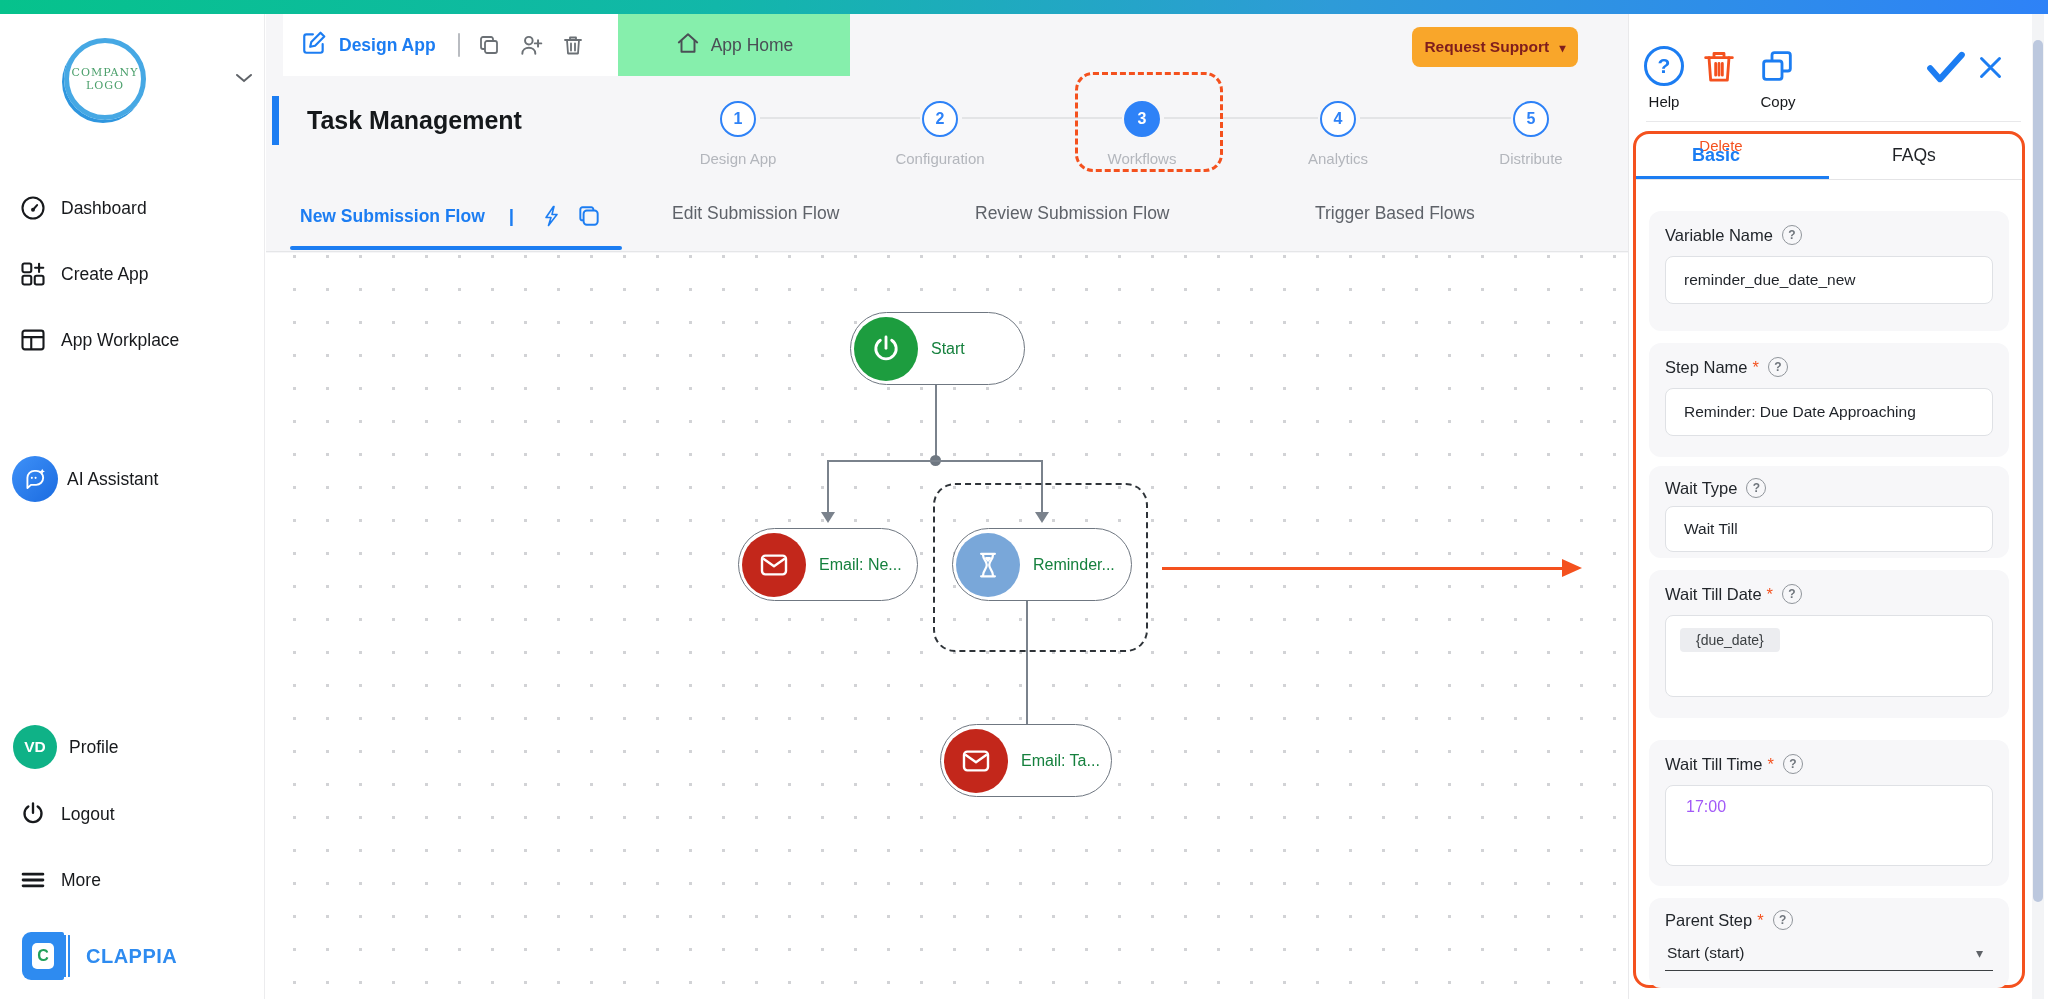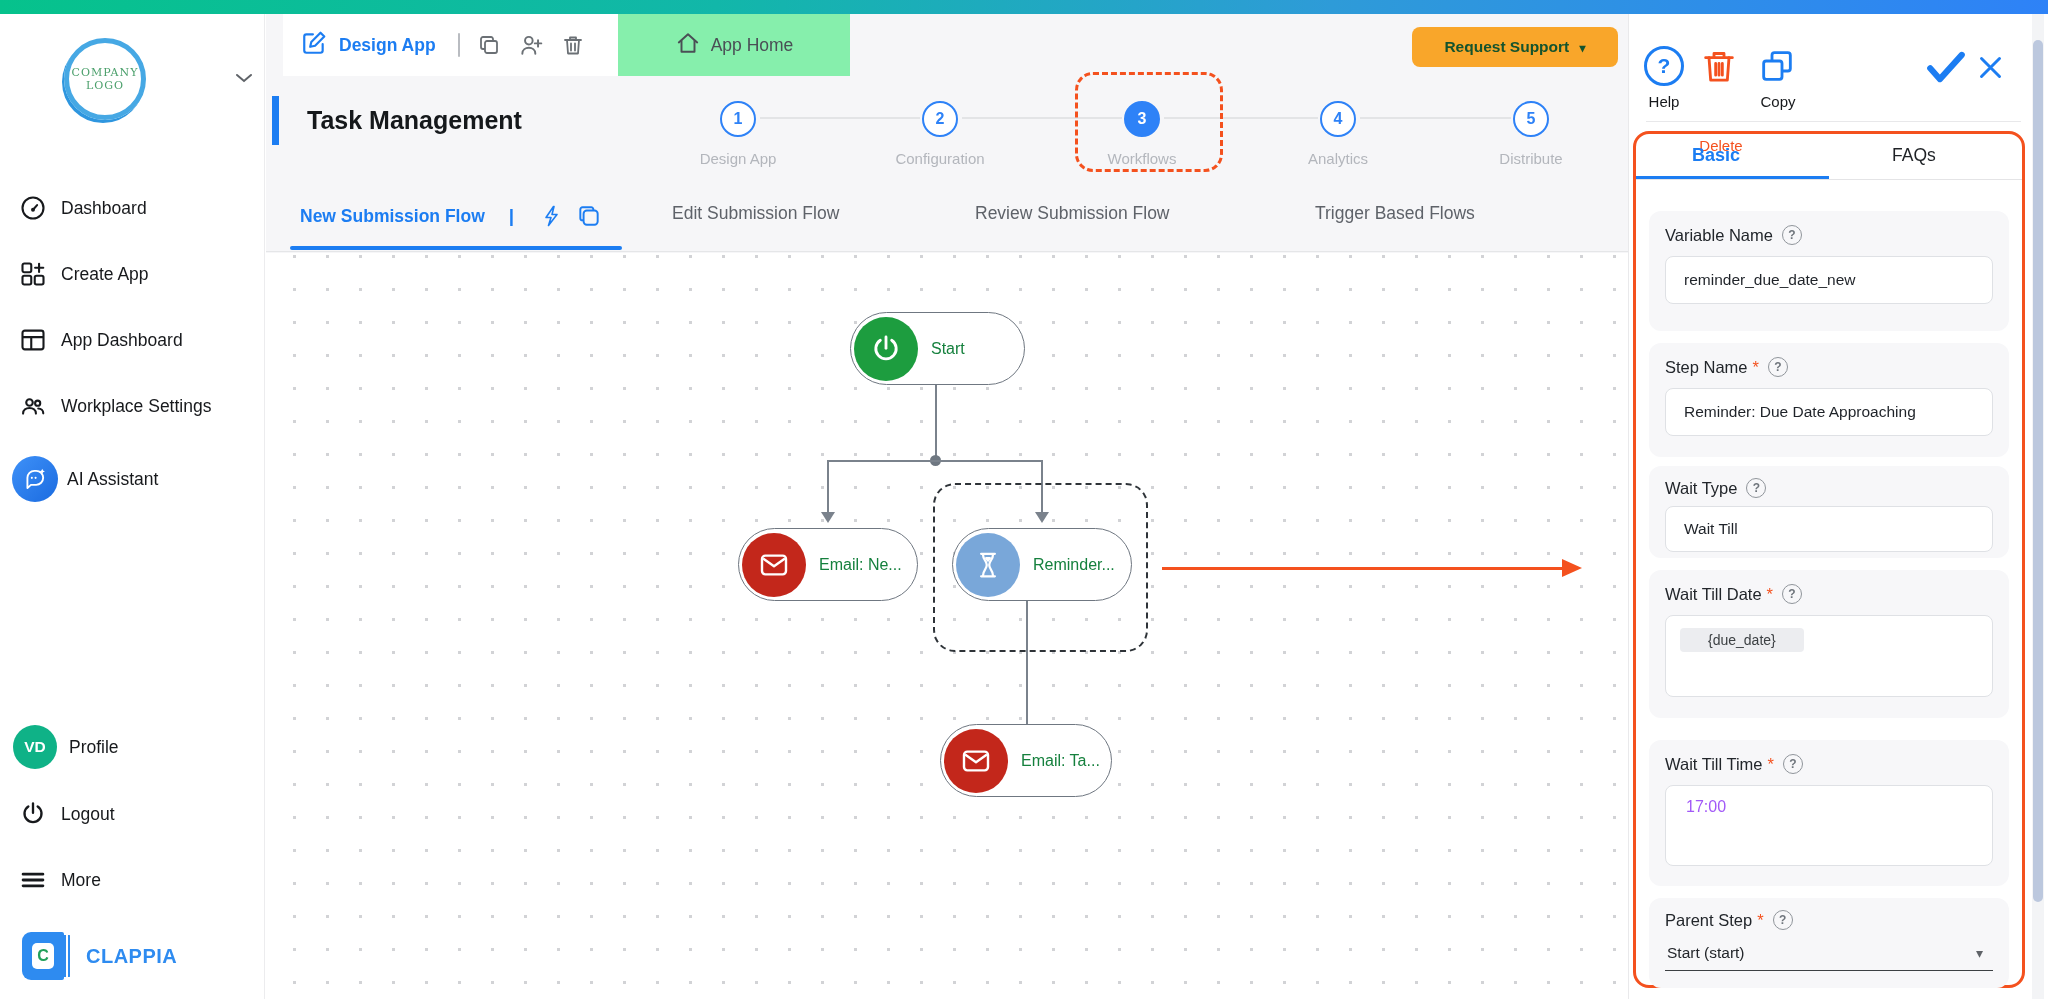--- a/index.html
+++ b/index.html
@@ -42,22 +42,22 @@
   .main-bg { position:absolute; left:266px; top:14px; width:1362px; height:239px; background:#F6F6F8; }
   .toolbar-card { position:absolute; left:283px; top:14px; width:335px; height:62px; background:#fff;
     display:flex; align-items:center; }
   .toolbar-card .edit-ico { margin-left:18px; }
   .design-app-lbl { margin-left:12px; font-size:17.5px; font-weight:bold; color:#1C7DF2; }
   .tb-sep { margin-left:22px; width:2px; height:24px; background:#B9BCC1; border-radius:1px; }
   .tb-ico { margin-left:17px; display:flex; align-items:center; cursor:pointer; }
   .apphome-tab { position:absolute; left:618px; top:14px; width:232px; height:62px; background:#86efac;
     display:flex; align-items:center; justify-content:center; cursor:pointer; }
   .apphome-tab .lbl { margin-left:10px; font-size:17.5px; color:#4A4E55; }
-  .request-btn { position:absolute; left:1412px; top:27px; width:206px; height:40px; background:#F9A62A;
-    border:none; border-radius:8px; color:#14532d; font-weight:bold; font-size:15.5px; cursor:pointer;
+  .request-btn { position:absolute; left:1412px; top:27px; width:166px; height:40px; background:#F9A62A;
+    border:none; border-radius:8px; color:#7f1d1d; font-weight:bold; font-size:15.5px; cursor:pointer;
     font-family:"Liberation Sans",sans-serif; }
   .request-btn .caret { font-size:12px; margin-left:6px; }
 
   .title-accent { position:absolute; left:272px; top:96px; width:7px; height:49px; background:#1C7DF2; }
   .page-title { position:absolute; left:307px; top:106px; font-size:25px; font-weight:600; color:#15181B; }
 
   
   .step-line { position:absolute; top:117px; height:2px; background:#E3E4E6; }
   .step-circle { position:absolute; top:101px; width:36px; height:36px; border-radius:50%;
     border:2.5px solid #2E82F7; background:#fff; color:#2E82F7; font-weight:bold; font-size:16px;
@@ -115,21 +115,21 @@
   .ptab-border { position:absolute; left:7px; top:165px; width:386px; height:1px; background:#E4E4E6; }
 
   .fcard { position:absolute; left:20px; width:360px; background:#F7F7F9; border-radius:12px; padding:14px 16px; }
   .flabel { display:flex; align-items:center; font-size:16.5px; color:#22262B; }
   .req { color:#F4511E; margin-left:5px; font-size:16.5px; }
   .qmark { margin-left:9px; width:20px; height:20px; border-radius:50%; border:1.8px solid #90959B;
     color:#6F757C; font-size:12px; font-weight:bold; display:inline-flex; align-items:center; justify-content:center; }
   .finput { margin-top:11px; height:48px; background:#fff; border:1px solid #DFE1E5; border-radius:8px;
     display:flex; align-items:center; padding-left:18px; font-size:15.5px; color:#1F2329; cursor:text; }
   .fbox { margin-top:11px; background:#fff; border:1px solid #DFE1E5; border-radius:8px; padding:12px 14px; cursor:text; }
-  .chip { display:inline-block; background:#ECEDF0; border-radius:4px; padding:4px 28px; font-size:14px; color:#3C4043; }
+  .chip { display:inline-block; background:#ECEDF0; border-radius:4px; padding:4px 16px; font-size:14px; color:#3C4043; }
   .time-val { font-size:16px; color:#A259F7; padding:2px 6px; }
   .select-row { margin-top:14px; display:flex; align-items:center; justify-content:space-between;
     border-bottom:1.5px solid #3C4043; padding:0 2px 8px 2px; cursor:pointer; }
   .select-row .val { font-size:15.5px; color:#23262B; }
   .select-row .caret { color:#5F6368; font-size:14px; margin-right:8px; }
 
   .scroll-track { position:absolute; left:403px; top:0; width:12px; height:985px; background:#F3F4F6; }
   .scroll-thumb { position:absolute; left:404px; top:26px; width:10px; height:862px; background:#BCC8DE; border-radius:5px; cursor:grab; }
 </style>
 </head>
@@ -170,32 +170,21 @@
       </span>
       <span class="lbl">Create App</span>
     </div>
     <div class="nav-item" style="top:298px">
       <span class="ico">
         <svg width="28" height="28" viewBox="0 0 24 24" fill="none" stroke="#17191C" stroke-width="1.8" stroke-linejoin="round">
             <rect x="3" y="4" width="18" height="16" rx="2"></rect>
             <path d="M3 9.5h18M10.5 9.5V20"></path>
           </svg>
       </span>
-      <span class="lbl">App Dashboard</span>
-    </div>
-    <div class="nav-item" style="top:364px">
-      <span class="ico">
-        <svg width="28" height="28" viewBox="0 0 24 24" fill="none" stroke="#17191C" stroke-width="1.8" stroke-linecap="round">
-            <circle cx="9" cy="9" r="2.8"></circle>
-            <circle cx="16" cy="9.6" r="2.2"></circle>
-            <path d="M3.5 18.5c0-3.2 2.6-4.8 5.5-4.8s5.5 1.6 5.5 4.8"></path>
-            <path d="M16.5 14.2c2.3 0 4.3 1.5 4.3 4.1"></path>
-          </svg>
-      </span>
-      <span class="lbl">Workplace Settings</span>
+      <span class="lbl">App Workplace</span>
     </div>
     <div class="nav-item" style="top:437px">
       <span class="ai-circle">
         <svg width="28" height="28" viewBox="0 0 24 24" fill="none">
             <path d="M5.5 11a6 6 0 0 1 6-6h1.5a6 6 0 1 1 0 12h-4.5l-3 2.8z" stroke="#fff" stroke-width="1.6" stroke-linejoin="round"></path>
             <circle cx="9.3" cy="11" r="0.9" fill="#fff"></circle>
             <circle cx="12.5" cy="11" r="0.9" fill="#fff"></circle>
             <path d="M18.2 3.2l.7 1.6 1.6.7-1.6.7-.7 1.6-.7-1.6-1.6-.7 1.6-.7z" fill="#fff"></path>
           </svg>
       </span>

